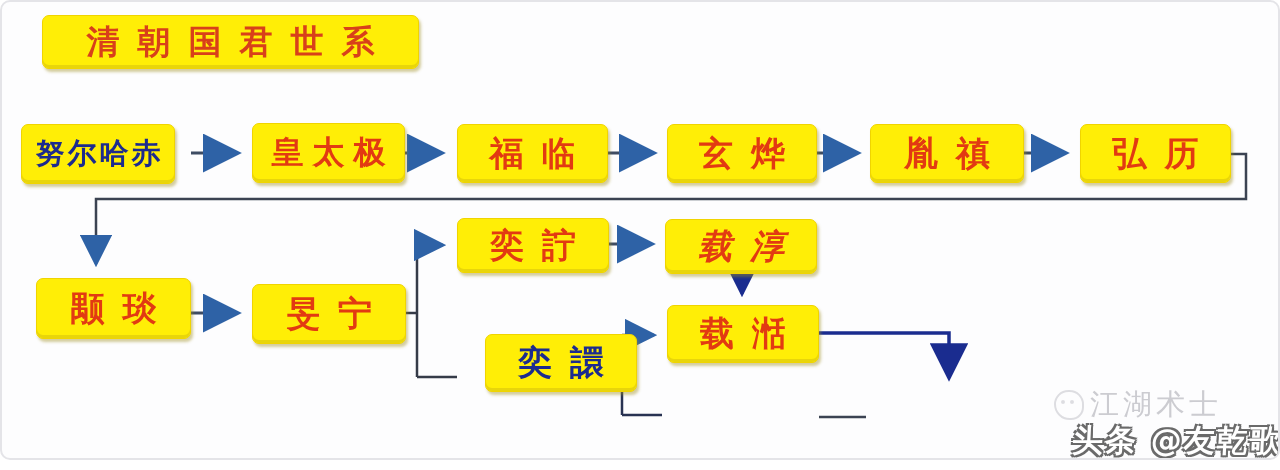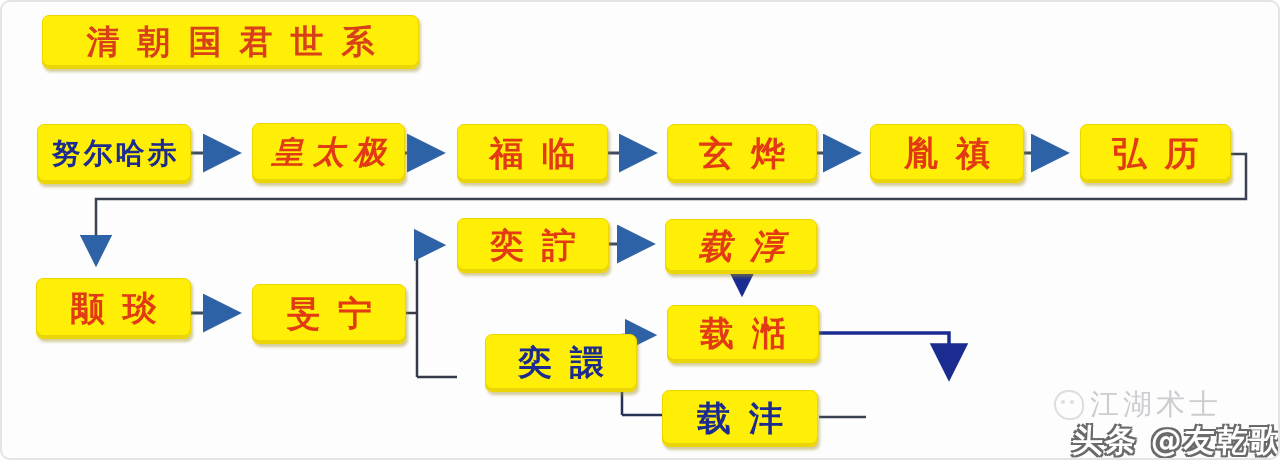--- a/index.html
+++ b/index.html
@@ -15,21 +15,21 @@
     background:#ffee06;
     border:1px solid #f0d400;border-radius:7px;
     box-shadow:2px 3px 3px rgba(160,145,35,.45), inset 0 -3px 0 rgba(190,165,20,.35);
     font-weight:bold;white-space:nowrap;
   }
   .node span{display:inline-block;}
   .red{color:#e23a12;}
   .blue{color:#1c2b8e;}
   .t-title{font-size:33px;letter-spacing:18px;margin-right:-18px;color:#d8401a;}
   .t-4{font-size:29px;letter-spacing:3px;margin-right:-3px;}
-  .t-3{font-size:32px;letter-spacing:9px;margin-right:-9px;font-style:italic;}
+  .t-3{font-size:32px;letter-spacing:9px;margin-right:-9px;}
   .t-2{font-size:34px;letter-spacing:18px;margin-right:-18px;}
   .wm-faint{
     position:absolute;left:1052px;top:383px;width:215px;
     color:#bcbcc2;opacity:.75;font-size:29px;letter-spacing:4px;
     display:flex;align-items:center;gap:6px;filter:blur(.4px);
   }
   .wm-logo{
     display:inline-block;width:26px;height:26px;border:2px solid #c9c9cf;
     border-radius:50% 50% 45% 55%;opacity:.8;position:relative;
   }
@@ -85,21 +85,21 @@
 
     <path d="M816,331 H947 V376" stroke="#1a2c8f" stroke-width="3.5" fill="none" marker-end="url(#mNavy)"></path>
 
     <path d="M817,415 H864" stroke="#3b4352" stroke-width="2.5" fill="none"></path>
   </svg>
 
   <div class="node" style="left:40px;top:13px;width:375px;height:52px;">
     <span class="t-title">清朝国君世系</span>
   </div>
 
-  <div class="node" style="left:35px;top:122px;width:152px;height:58px;font-family:Liberation Mono, monospace;">
+  <div class="node" style="left:19px;top:122px;width:152px;height:58px;font-family:Liberation Mono, monospace;">
       <span class="blue t-4">努尔哈赤</span>
     </div>
   <div class="node" style="left:250px;top:121px;width:151px;height:58px;">
       <span class="red t-3">皇太极</span>
     </div>
   <div class="node" style="left:455px;top:122px;width:149px;height:57px;">
       <span class="red t-2">福临</span>
     </div>
   <div class="node" style="left:665px;top:122px;width:148px;height:57px;">
       <span class="red t-2">玄烨</span>
@@ -123,23 +123,20 @@
     </div>
   <div class="node" style="left:663px;top:217px;width:150px;height:53px;font-style:italic;">
       <span class="red t-2">载淳</span>
     </div>
   <div class="node" style="left:455px;top:332px;width:150px;height:56px;margin-left:28px;">
       <span class="blue t-2">奕譞</span>
     </div>
   <div class="node" style="left:665px;top:303px;width:150px;height:56px;">
       <span class="red t-2">载湉</span>
     </div>
-  <div class="node" style="left:660px;top:388px;width:154px;height:55px;">
-      <span class="blue t-2">载沣</span>
-    </div>
 
   <div class="wm-faint">
     <span class="wm-logo"></span>
     <span>江湖术士</span>
   </div>
   <div class="wm-badge">头条 @友乾歌</div>
 
 </div>
 
 </body></html>

